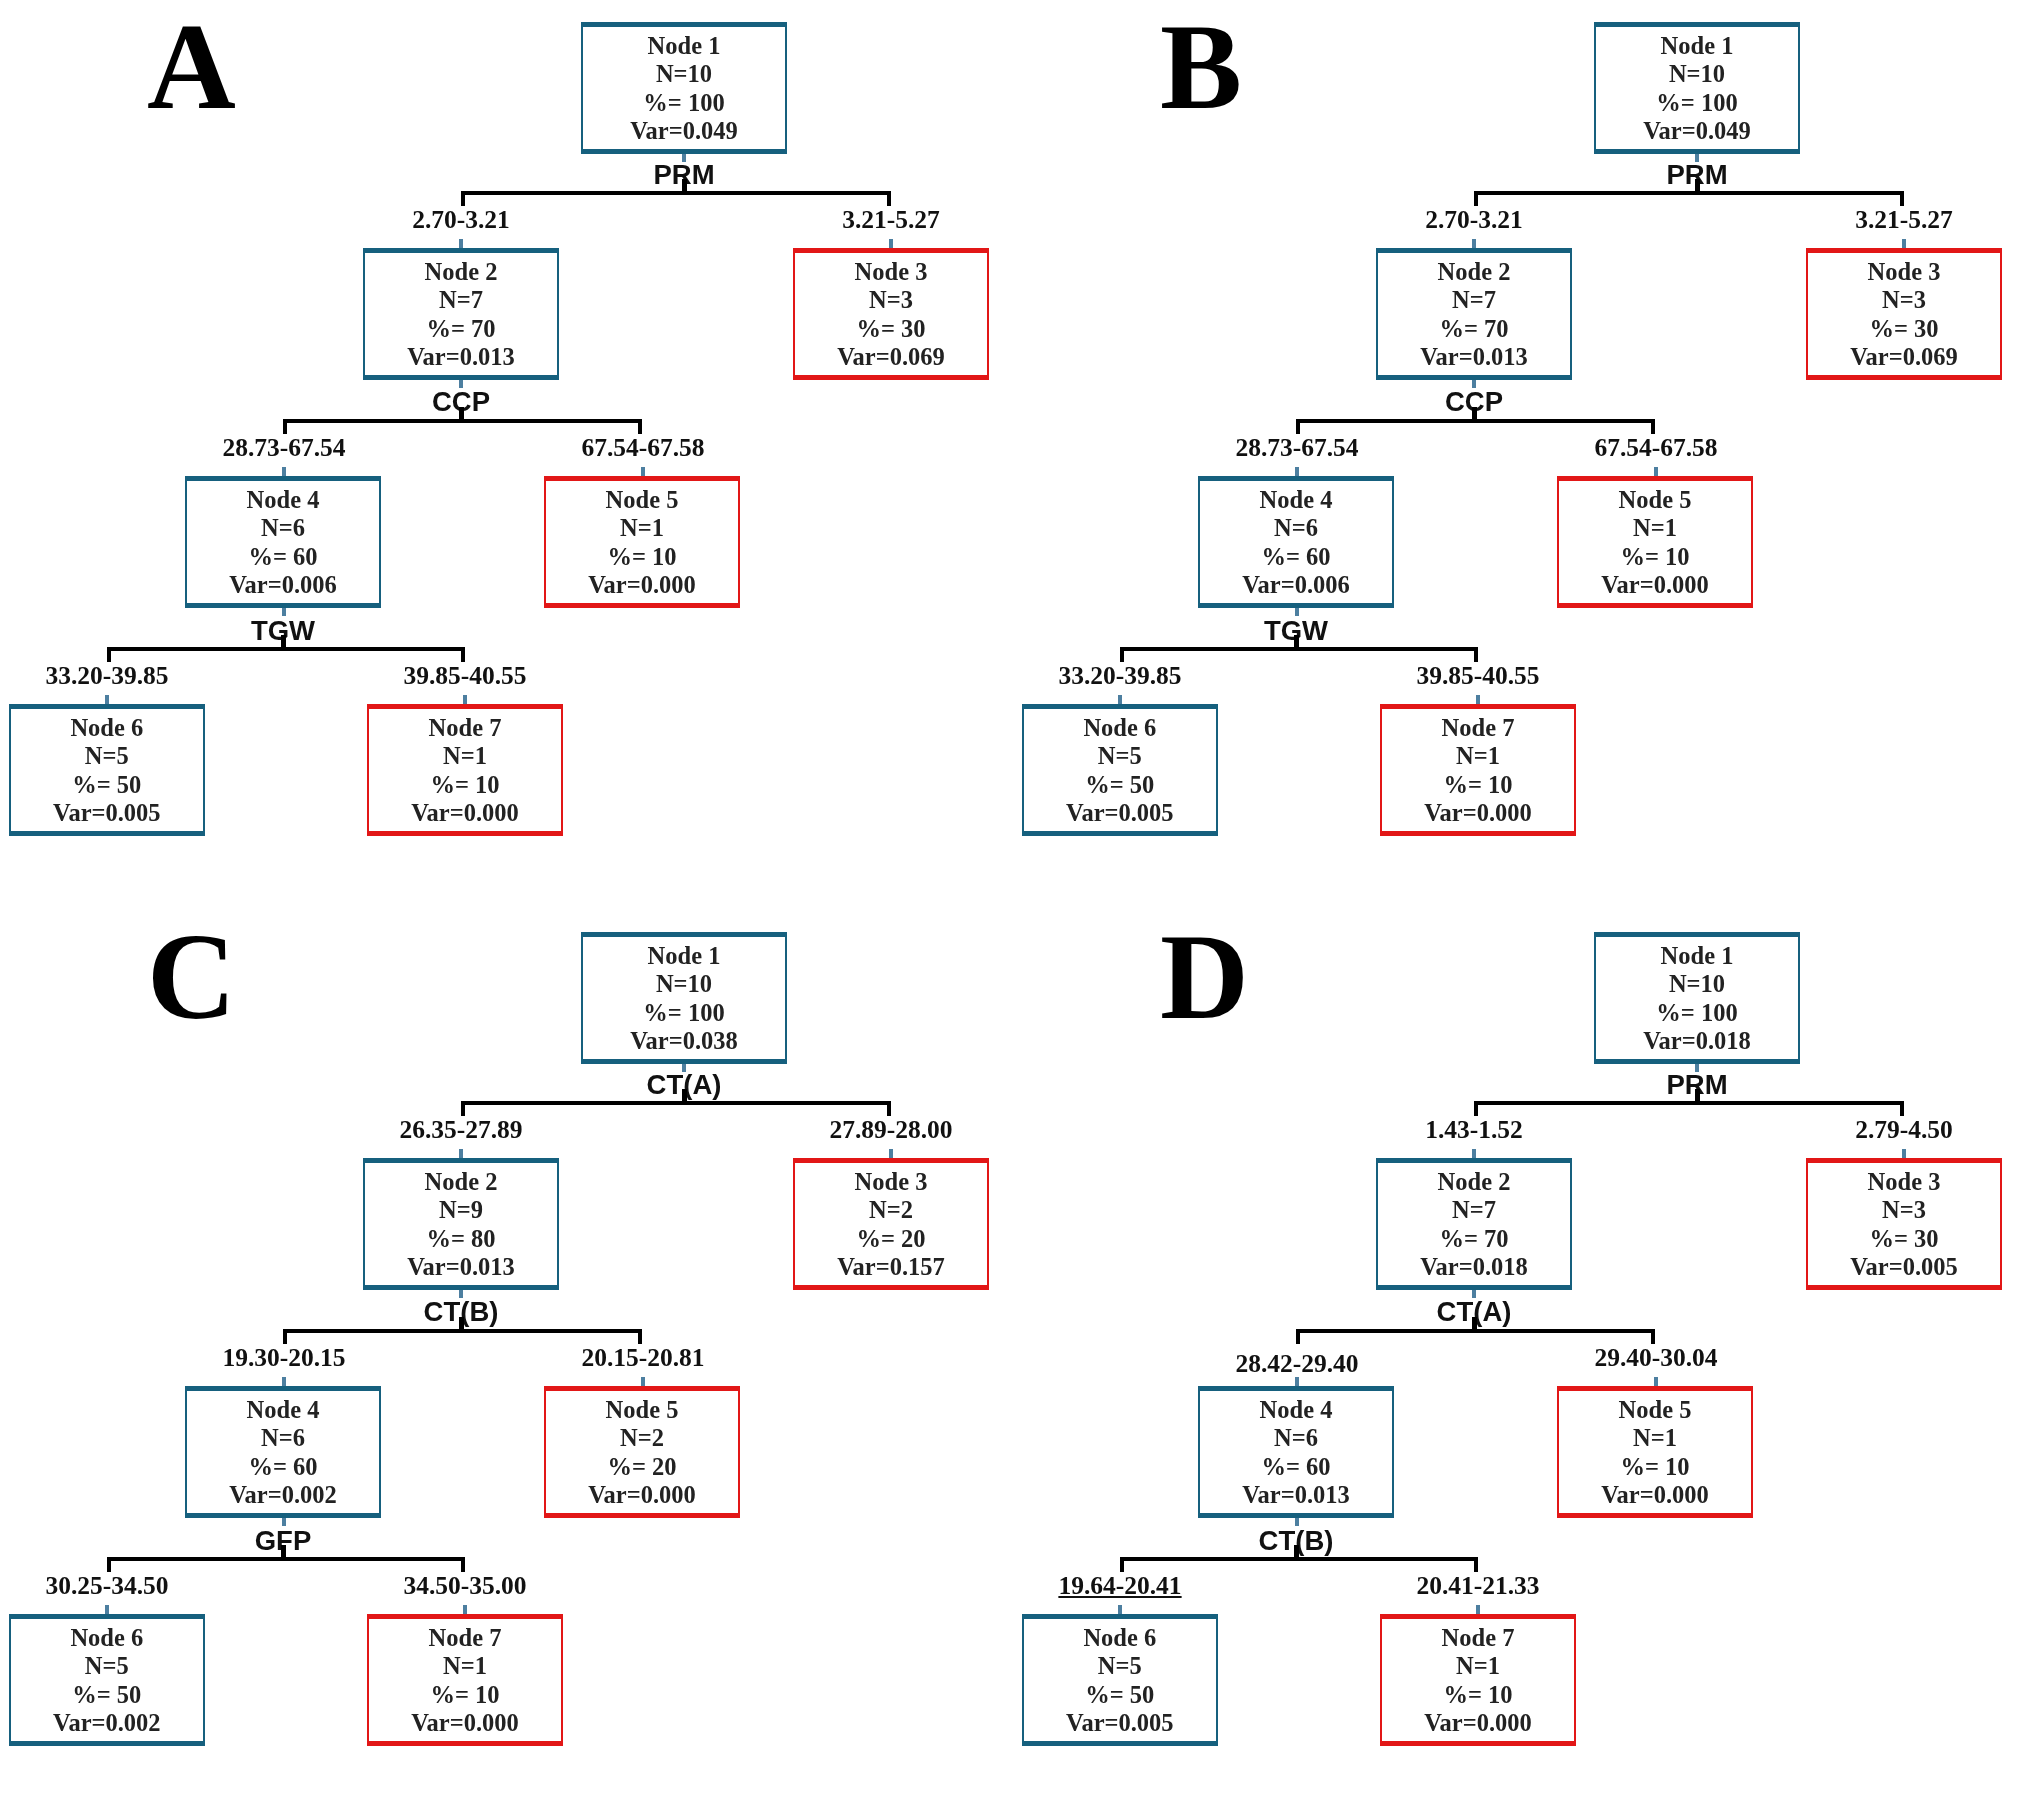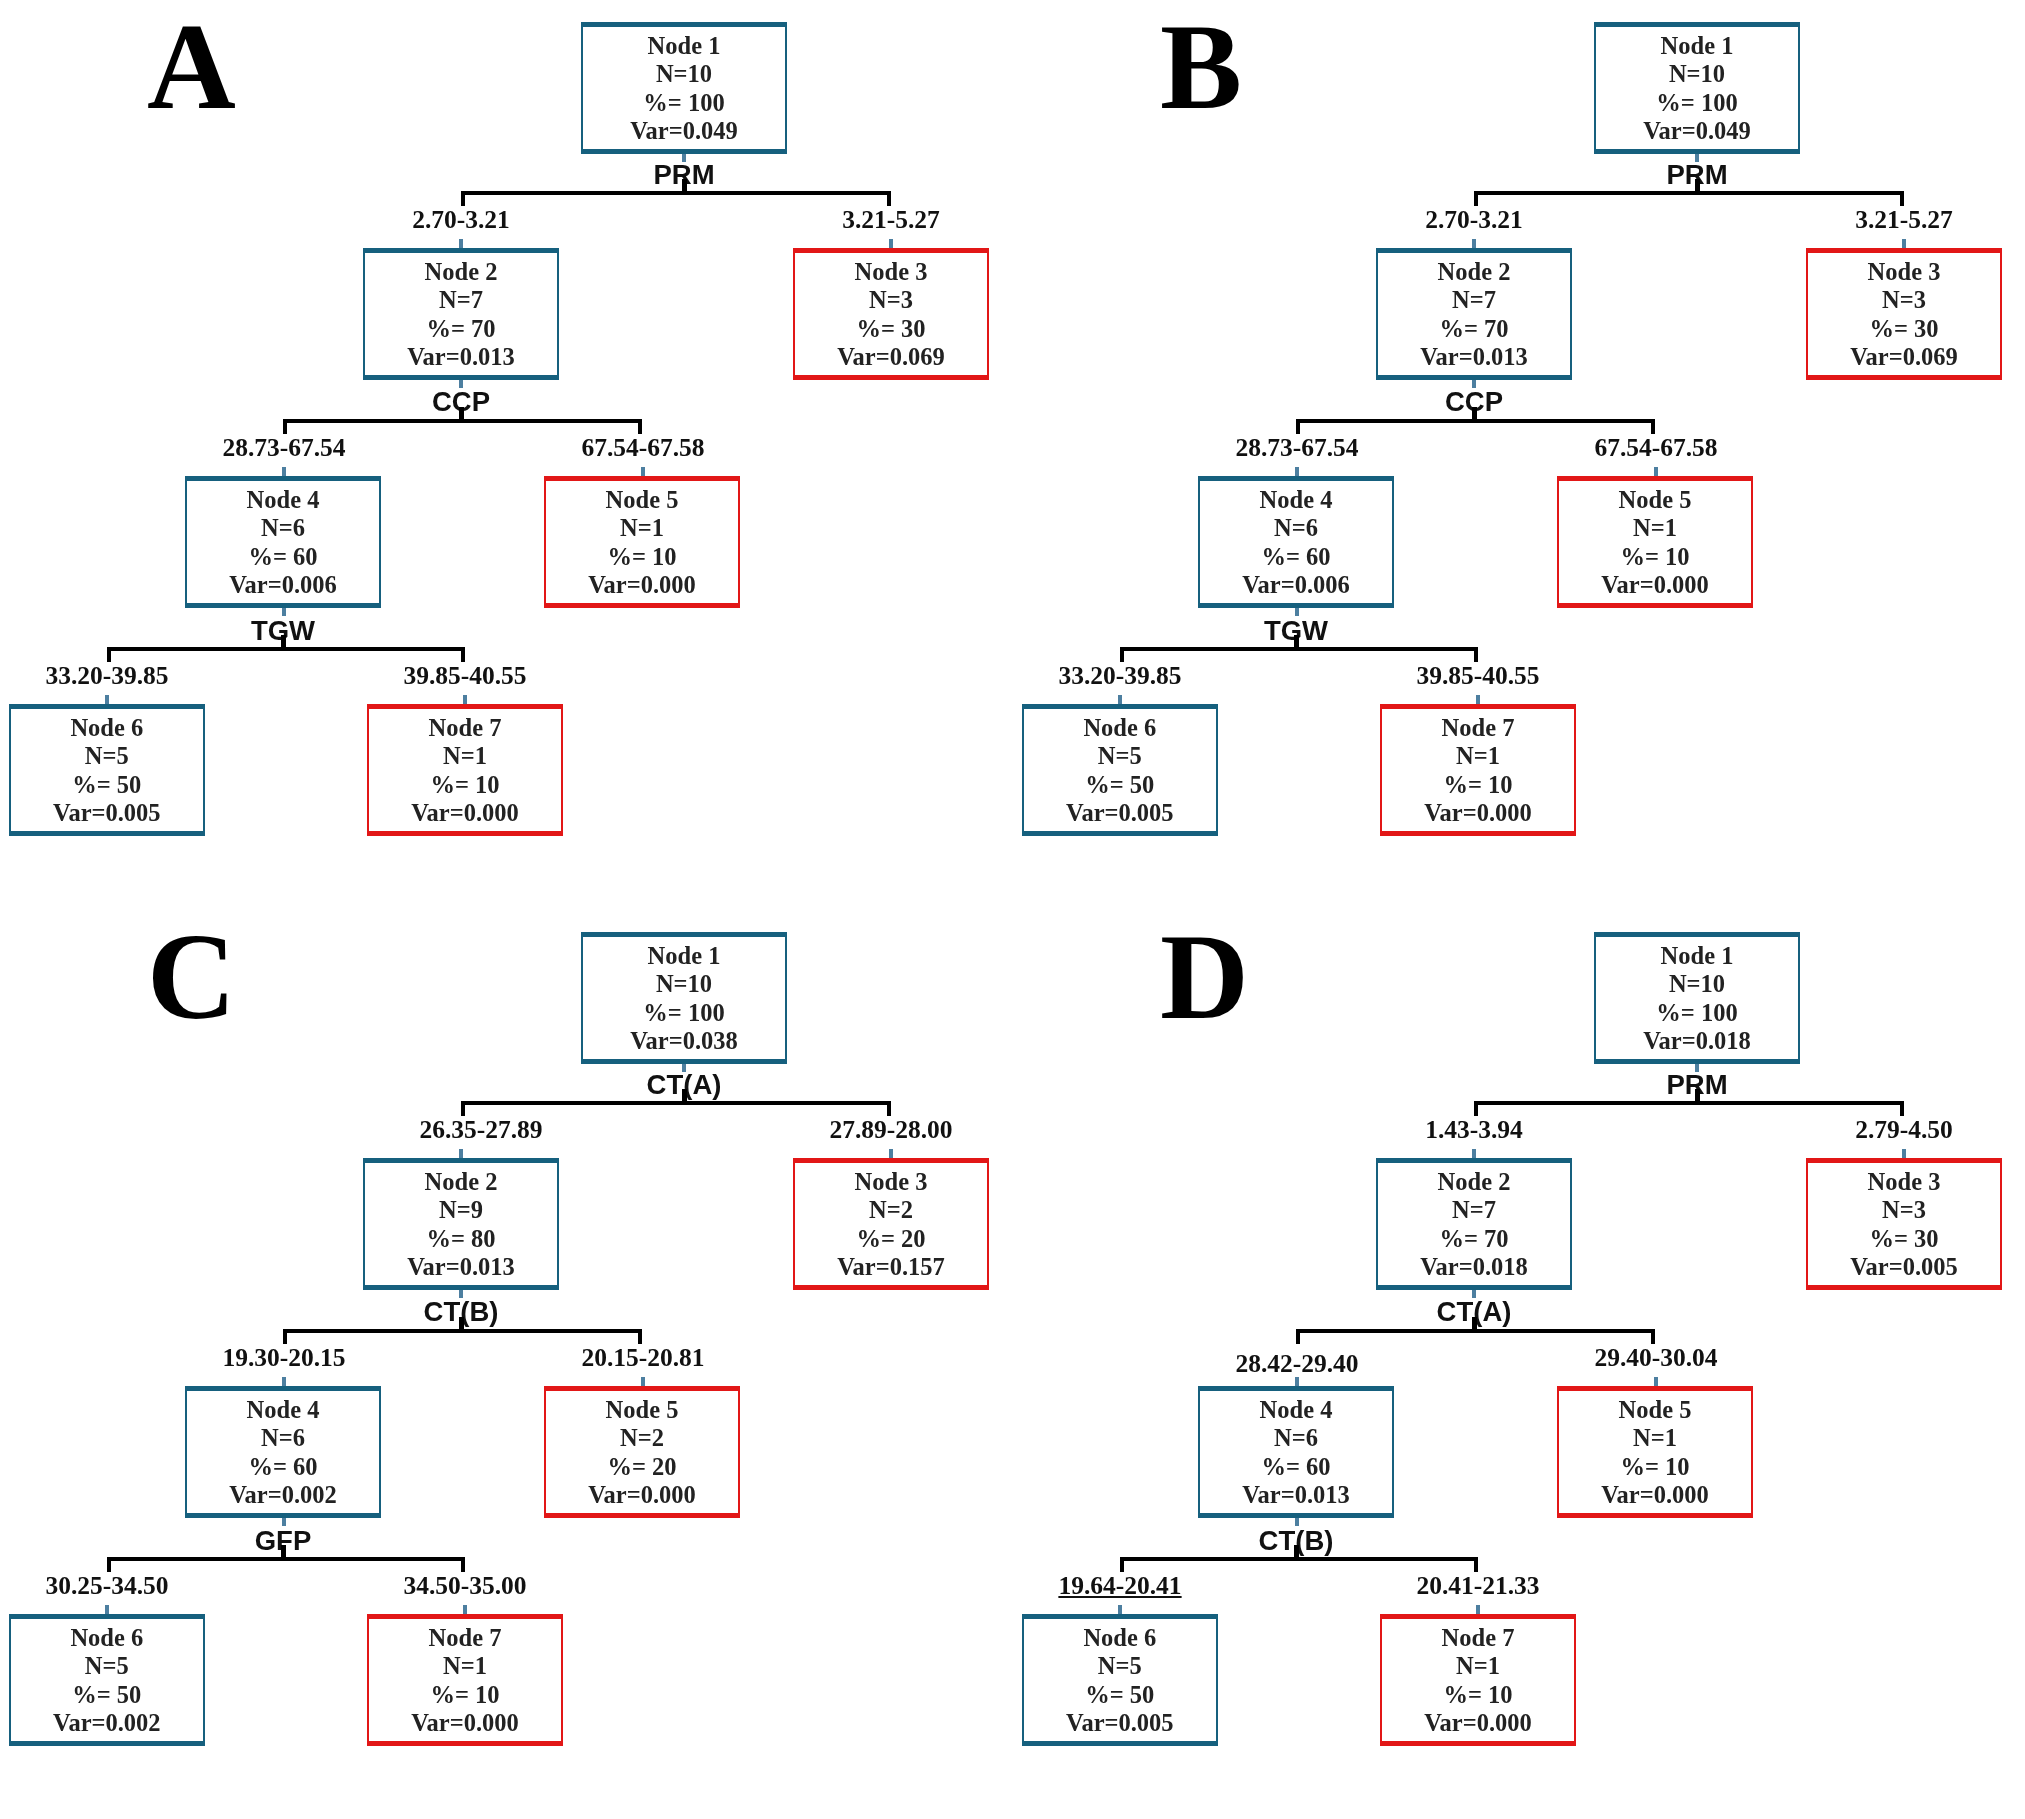--- a/index.html
+++ b/index.html
@@ -180,21 +180,21 @@
         <div class="nl">N=10</div>
         <div class="nl">%= 100</div>
         <div class="nl">Var=0.038</div>
       </div>
       <div class="tick" style="left: 682px; top: 154px; width: 3.9px; height: 7.8px;"></div>
       <div class="split" style="left: 586px; top: 159px; width: 196px;">CT(A)</div>
       <div class="line" style="left: 682px; top: 179px; width: 4.9px; height: 12.8px;"></div>
       <div class="line" style="left: 461px; top: 191px; width: 430px; height: 4.4px;"></div>
       <div class="line" style="left: 461px; top: 191px; width: 4.4px; height: 14.7px;"></div>
       <div class="line" style="left: 887px; top: 191px; width: 4.4px; height: 14.7px;"></div>
-      <div class="range" style="left: 373px; top: 205px; width: 216px;">26.35-27.89</div>
+      <div class="range" style="left: 353px; top: 205px; width: 216px;">26.35-27.89</div>
       <div class="range" style="left: 783px; top: 205px; width: 216px;">27.89-28.00</div>
       <div class="tick" style="left: 459px; top: 239px; width: 3.9px; height: 8.8px;"></div>
       <div class="tick" style="left: 889px; top: 239px; width: 3.9px; height: 8.8px;"></div>
       <div class="node blue" style="left: 363px; top: 248px; width: 196px; height: 132px;">
         <div class="nl">Node 2</div>
         <div class="nl">N=9</div>
         <div class="nl">%= 80</div>
         <div class="nl">Var=0.013</div>
       </div>
       <div class="node red" style="left: 793px; top: 248px; width: 196px; height: 132px;">
@@ -255,21 +255,21 @@
         <div class="nl">N=10</div>
         <div class="nl">%= 100</div>
         <div class="nl">Var=0.018</div>
       </div>
       <div class="tick" style="left: 682px; top: 154px; width: 3.9px; height: 7.8px;"></div>
       <div class="split" style="left: 586px; top: 159px; width: 196px;">PRM</div>
       <div class="line" style="left: 682px; top: 179px; width: 4.9px; height: 12.8px;"></div>
       <div class="line" style="left: 461px; top: 191px; width: 430px; height: 4.4px;"></div>
       <div class="line" style="left: 461px; top: 191px; width: 4.4px; height: 14.7px;"></div>
       <div class="line" style="left: 887px; top: 191px; width: 4.4px; height: 14.7px;"></div>
-      <div class="range" style="left: 353px; top: 205px; width: 216px;">1.43-3.94</div>
+      <div class="range" style="left: 353px; top: 205px; width: 216px;">1.43-1.52</div>
       <div class="range" style="left: 783px; top: 205px; width: 216px;">2.79-4.50</div>
       <div class="tick" style="left: 459px; top: 239px; width: 3.9px; height: 8.8px;"></div>
       <div class="tick" style="left: 889px; top: 239px; width: 3.9px; height: 8.8px;"></div>
       <div class="node blue" style="left: 363px; top: 248px; width: 196px; height: 132px;">
         <div class="nl">Node 2</div>
         <div class="nl">N=7</div>
         <div class="nl">%= 70</div>
         <div class="nl">Var=0.018</div>
       </div>
       <div class="node red" style="left: 793px; top: 248px; width: 196px; height: 132px;">

